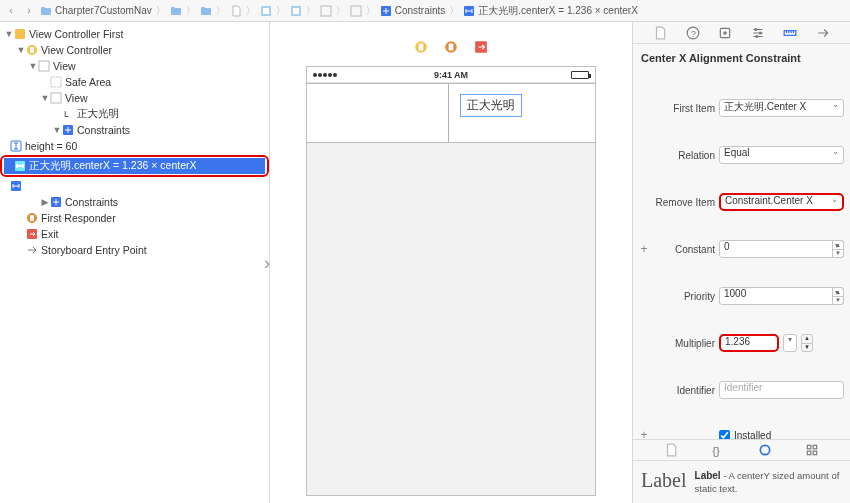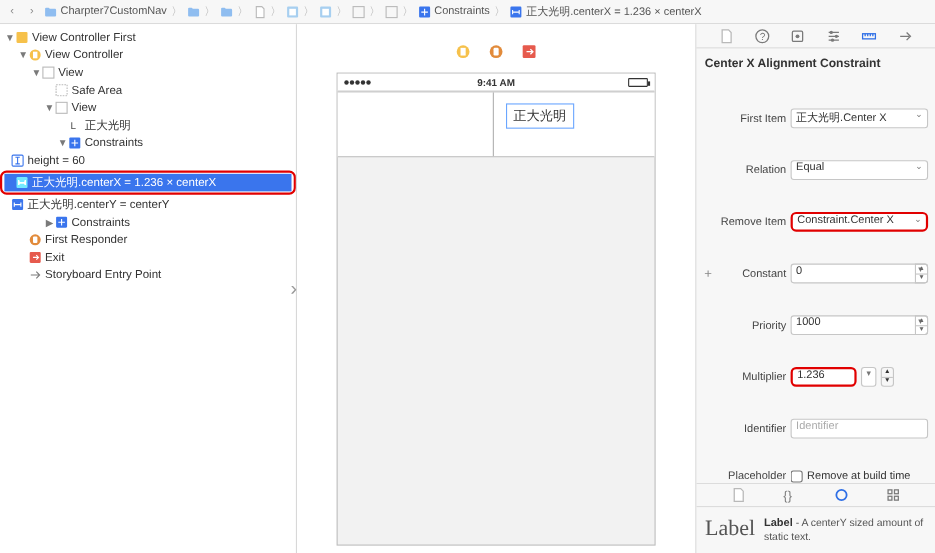--- a/index.html
+++ b/index.html
@@ -341,21 +341,20 @@
             <span style="margin-left:3px">正大光明.centerX = 1.236 × centerX</span>
           </div>
         </div>
         <div class="row ind5">
           <span class="arw"></span>
           <span class="ci">
             <svg viewBox="0 0 12 12">
               <use href="#i-cX"></use>
             </svg>
           </span>
-          <span style="margin-left:3px">正大光明.centerY = centerY</span>
         </div>
         <div class="row ind3">
           <span class="arw">▶</span>
           <span class="ci">
             <svg viewBox="0 0 12 12">
               <use href="#i-constraints"></use>
             </svg>
           </span>
           <span style="margin-left:3px">Constraints</span>
         </div>
@@ -527,28 +526,20 @@
             </div>
         </div>
         <div class="fld">
           <span class="plus"></span>
           <span class="lab">Identifier</span>
           <div class="ctl ph">
               <span>Identifier</span>
             </div>
         </div>
         <div class="fld">
-          <span class="plus"></span>
-          <span class="lab">Placeholder</span>
-          <label class="chk">
-              <input type="checkbox" style="">
-              <span>Remove at build time</span>
-            </label>
-        </div>
-        <div class="fld">
           <span class="plus">+</span>
           <span class="lab"></span>
           <label class="chk">
               <input type="checkbox" checked="" style="">
               <span>Installed</span>
             </label>
         </div>
       </div>
 
       <div class="lib-tabs">

